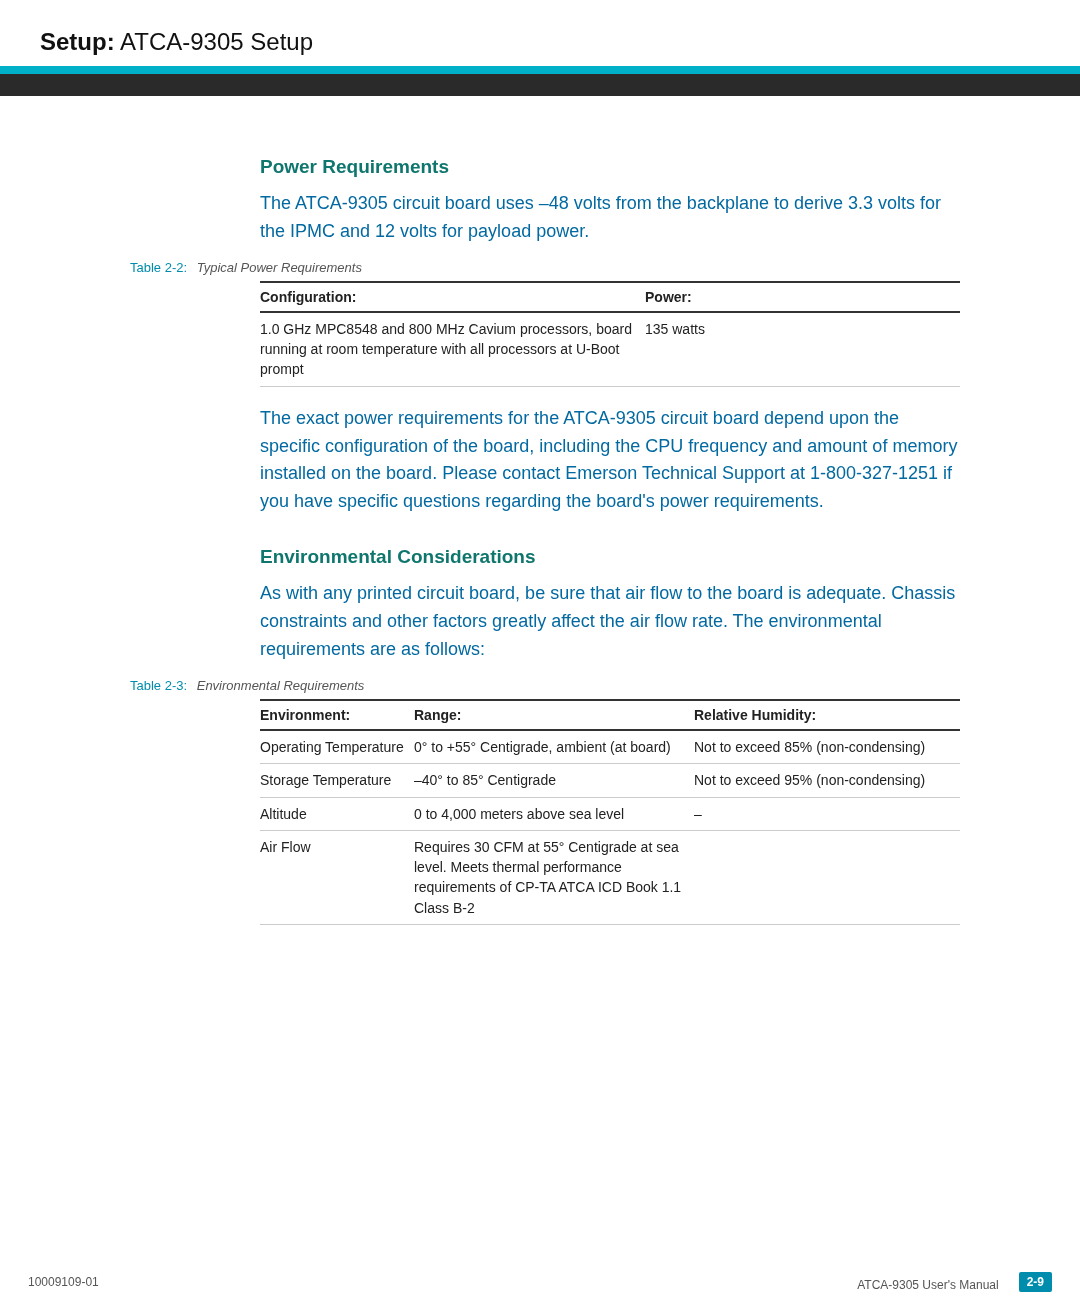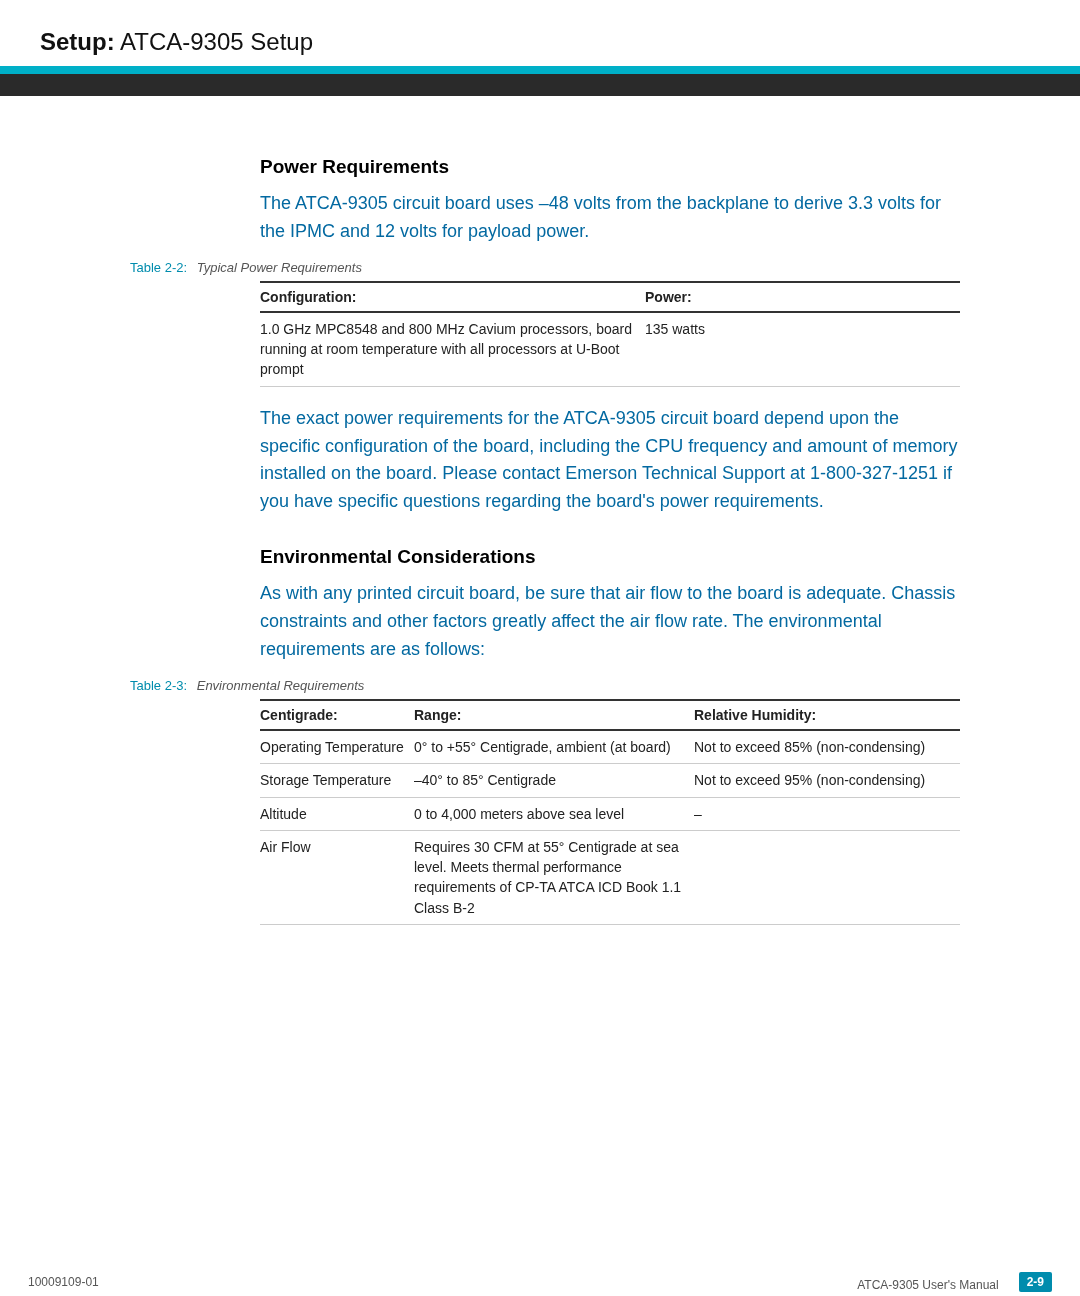--- a/index.html
+++ b/index.html
@@ -56,21 +56,21 @@
 
     
     .content-area {
       padding: 30px 40px 60px 260px;
     }
 
     
     .section-heading {
       font-size: 19px;
       font-weight: bold;
-      color: #000000;
+      color: #0f766e;
       margin-bottom: 12px;
       margin-top: 30px;
     }
 
     
     .body-text {
       font-size: 18px;
       line-height: 1.55;
       color: #0369a1;
       margin-bottom: 14px;
@@ -239,21 +239,21 @@
       <p class="body-text">As with any printed circuit board, be sure that air flow to the board is adequate. Chassis constraints and other factors greatly affect the air flow rate. The environmental requirements are as follows:</p>
 
       <div class="table-caption">
         <span class="caption-label">Table 2-3:</span>
         <span class="caption-title">Environmental Requirements</span>
       </div>
 
       <table class="env-table">
         <thead>
           <tr>
-            <th>Centigrade:</th>
+            <th>Environment:</th>
             <th>Range:</th>
             <th>Relative Humidity:</th>
           </tr>
         </thead>
         <tbody id="env-table-body">
         <tr>
               <td>Operating Temperature</td>
               <td>0° to +55° Centigrade, ambient (at board)</td>
               <td>Not to exceed 85% (non-condensing)</td>
             </tr>

